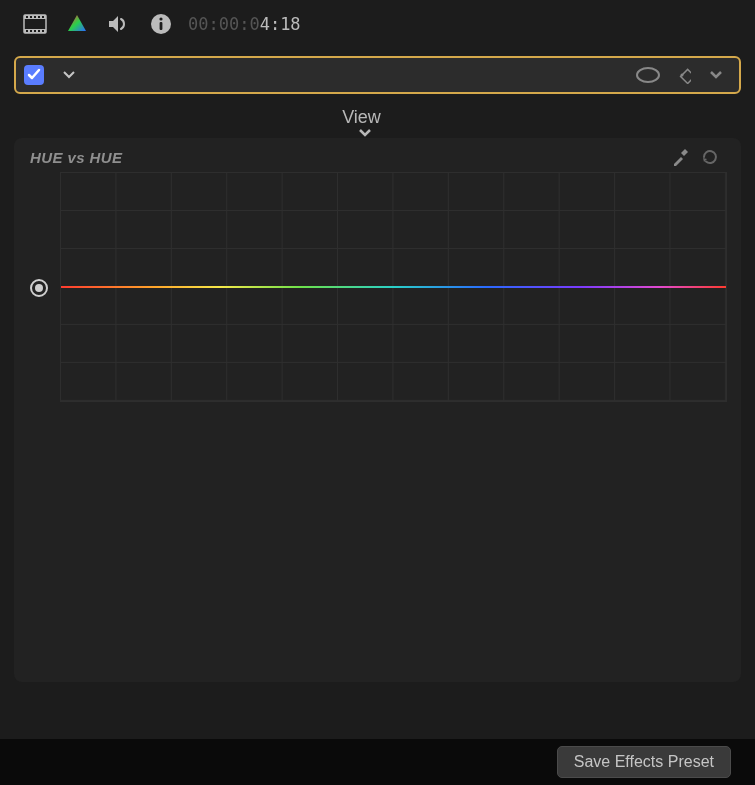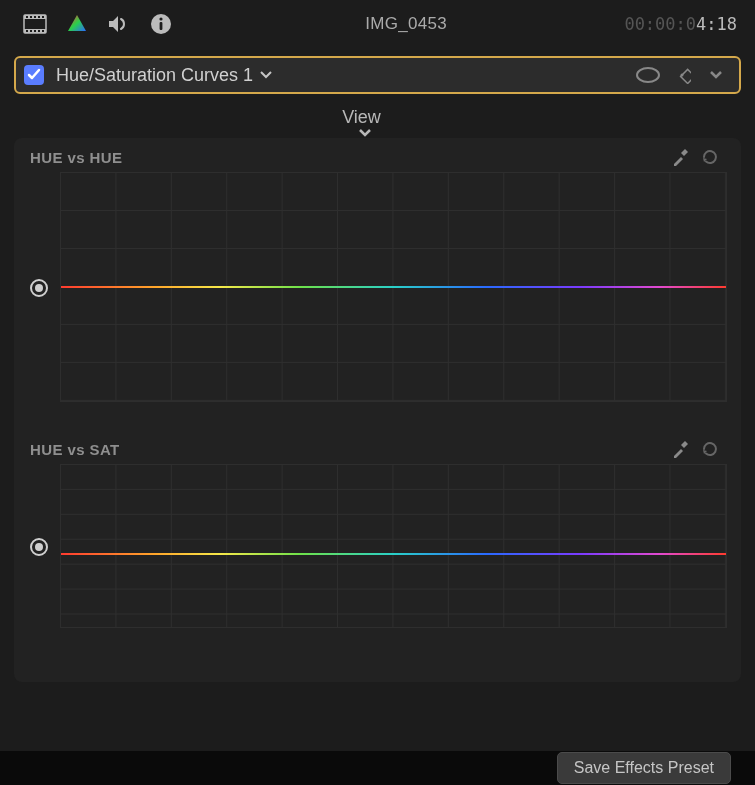--- a/index.html
+++ b/index.html
@@ -88,21 +88,21 @@
 
     
     .panel {
       margin: 0 14px 0 14px;
       padding: 8px 14px 0 12px;
       border-radius: 8px;
       background: #222;
       height: 544px;
       overflow: hidden;
     }
-    .curve-block { margin-bottom: 36px; }
+    .curve-block { margin-bottom: 36px; font-style: italic; }
     .curve-head {
       display:flex; align-items:center;
       height: 26px;
       padding: 0 4px 4px 4px;
     }
     .curve-title {
       color:#8f8f8f;
       font-size:15px;
       font-weight:600;
       letter-spacing:.4px;
@@ -153,21 +153,21 @@
         #6ee24a 36%, #2ad0c8 50%, #2a6aff 64%,
         #7a3bff 78%, #e24ad0 90%, #ff3b2f 100%);
     }
     .spectrum-line.top55 { top:55%; }
 
     
     .footer {
       position: fixed;
       bottom: 0; left:0; right:0;
       width: 755px;
-      height: 34px;
+      height: 46px;
       background:#0a0a0a;
       display:flex; align-items:center; justify-content:flex-end;
       padding-right: 24px;
     }
     .save-btn {
       background:#3a3a3a;
       border:1px solid #4b4b4b;
       color:#c5c5c5;
       font-size:16px;
       padding: 6px 16px;
@@ -213,34 +213,32 @@
         <path d="M14 5c2 1 3 3 3 5s-1 4-3 5" fill="none" stroke="#bbb" stroke-width="2" stroke-linecap="round"></path>
       </svg>
   </div>
   <div class="icon-slot">
     <svg width="22" height="22" viewBox="0 0 22 22">
         <circle cx="11" cy="11" r="10" fill="#bbb"></circle>
         <rect x="9.6" y="9" width="2.8" height="8" rx="1" fill="#1c1c1c"></rect>
         <circle cx="11" cy="6" r="1.6" fill="#1c1c1c"></circle>
       </svg>
   </div>
-  <div class="title">IMG_0453</div>
   <div class="timecode">
     <span>00:00:0</span><span class="active">4:18</span>
   </div>
 </div>
 
 <div class="effect-bar-wrap">
   <div class="effect-bar">
     <div class="chk">
       <svg width="14" height="14" viewBox="0 0 14 14">
           <path d="M2 7l3 3 7-8" fill="none" stroke="#fff" stroke-width="2.5" stroke-linecap="round" stroke-linejoin="round"></path>
         </svg>
     </div>
-    <span class="effect-name">Hue/Saturation Curves 1</span>
     <svg class="chevdown-sm" width="14" height="10" viewBox="0 0 14 10">
         <path d="M2 2l5 5 5-5" fill="none" stroke="#c5c5c5" stroke-width="2"></path>
       </svg>
     <div class="spacer"></div>
     <div class="right-slot">
       <svg width="30" height="20" viewBox="0 0 30 20">
           <ellipse cx="15" cy="10" rx="11" ry="7" fill="none" stroke="#888" stroke-width="2"></ellipse>
         </svg>
     </div>
     <div class="right-slot">
@@ -284,42 +282,18 @@
       </div>
     </div>
     <div class="curve-body">
       <div class="radio-dot"></div>
       <div class="grid-canvas">
         <div class="spectrum-line"></div>
       </div>
     </div>
   </div>
 
-  <div class="curve-block">
-    <div class="curve-head">
-      <span class="curve-title">HUE vs SAT</span>
-      <span class="sp"></span>
-      <div class="tool">
-        <svg width="20" height="20" viewBox="0 0 20 20">
-            <path d="M3 17l7-7 2 2-7 7H3v-2z" fill="#8a8a8a"></path>
-            <path d="M12 8l-2-2 4-4 3 3-4 4z" fill="#8a8a8a"></path>
-          </svg>
-      </div>
-      <div class="tool">
-        <svg width="20" height="20" viewBox="0 0 20 20">
-            <path d="M5 10a6 6 0 1 1 2 4.5" fill="none" stroke="#666" stroke-width="2" stroke-linecap="round"></path>
-            <path d="M5 15l-1-4 4 1z" fill="#666"></path>
-          </svg>
-      </div>
-    </div>
-    <div class="curve-body">
-      <div class="radio-dot"></div>
-      <div class="grid-canvas half">
-        <div class="spectrum-line top55"></div>
-      </div>
-    </div>
-  </div>
 
 </div>
 
 <div class="footer">
   <button class="save-btn">Save Effects Preset</button>
 </div>
 
 </body></html>

